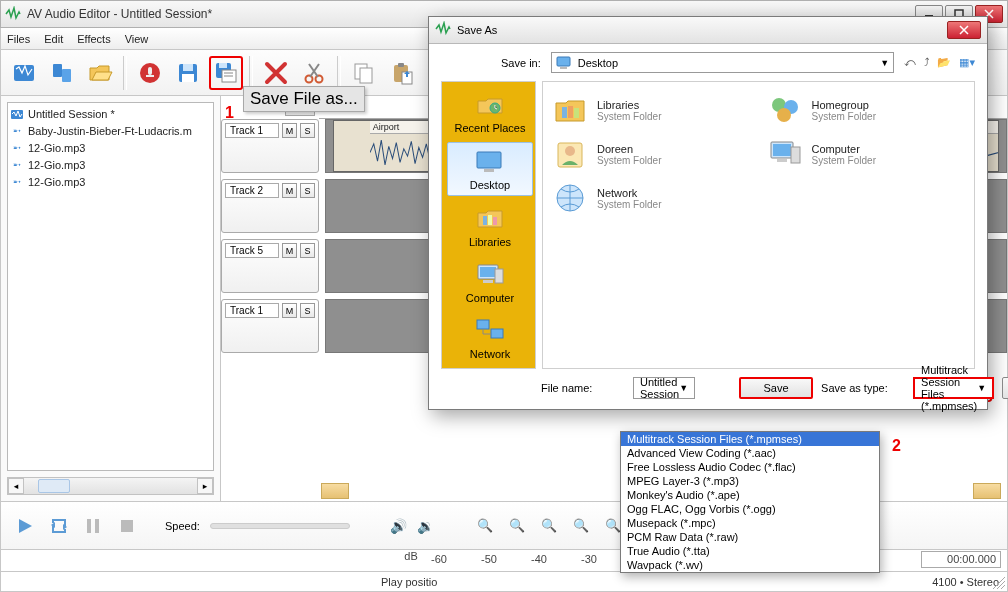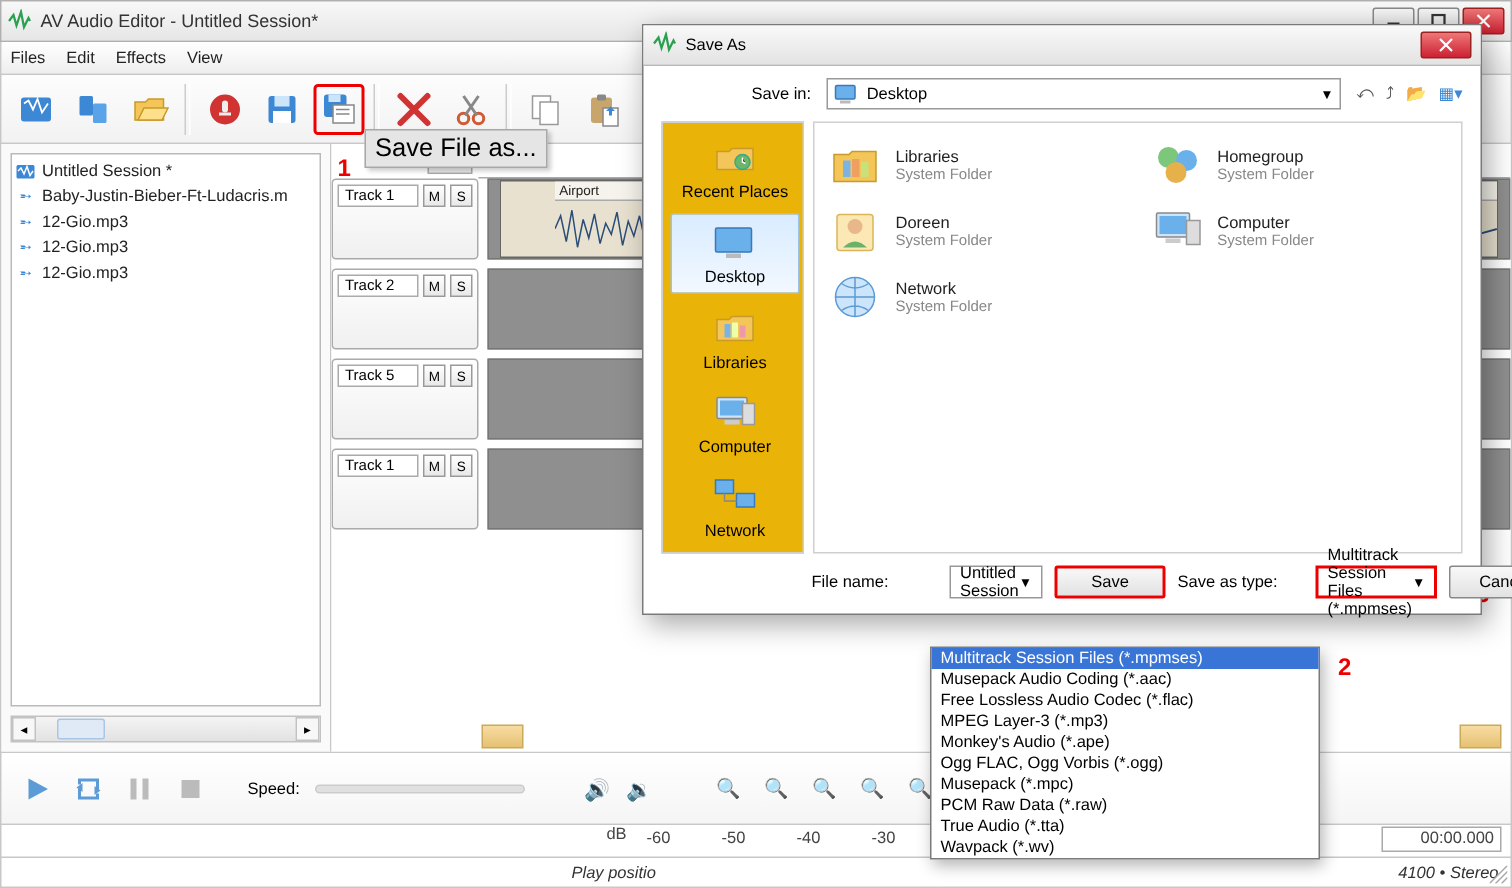--- a/index.html
+++ b/index.html
@@ -63,21 +63,21 @@
   .zoom-btn{ width:22px; height:22px; display:flex; align-items:center;justify-content:center; font-size:13px; color:#d58a1d;}
   .vol-ico{ color:#4aa; font-size:14px;}
 
   
   .bottom-ruler{ height:22px; border:1px solid #c7c7c7; border-top:none; display:flex; position:relative; font-size:9px; color:#444;}
   .bottom-ruler .lab{ width:20px; text-align:center; }
   .bottom-ruler .scale{ flex:1; position:relative;}
   .bottom-ruler .scale span{position:absolute; top:3px;}
   .timecode{ position:absolute; right:6px; top:1px; width:80px; height:17px; background:#fff; border:1px solid #aaa; text-align:right; padding:1px 4px; font-size:11px;}
 
-  .status-bar{ height:20px; border:1px solid #c7c7c7; border-top:none; display:flex; align-items:center; justify-content:flex-end; padding:0 8px; gap:18px; font-size:11px; color:#333; position:relative;font-style:italic;}
+  .status-bar{ height:20px; border:1px solid #c7c7c7; border-top:none; display:flex; align-items:center; justify-content:flex-end; padding:0 8px; gap:18px; font-size:11px; color:#333; position:relative;}
   .status-bar span:first-child{ position:absolute; left:380px;}
   .resize-grip{position:absolute; right:2px; bottom:2px; width:12px; height:12px;}
 
   
   .dlg{ position:absolute; left:428px; top:16px; width:560px; background:#fff; border:1px solid #7a7a7a; box-shadow:4px 6px 18px rgba(0,0,0,.35); z-index:10;}
   .dlg-title{ height:27px; background:linear-gradient(#f9f9f9,#e3e3e3); border-bottom:1px solid #b8b8b8; display:flex; align-items:center; padding:0 6px;}
   .dlg-title .x{ width:34px; height:18px; background:linear-gradient(#e77,#c23); border:1px solid #922; border-radius:2px; color:#fff; display:flex;align-items:center;justify-content:center; margin-left:auto;}
   .dlg-body{ padding:8px 12px 10px 12px; }
   .save-in{ display:flex; align-items:center; gap:10px; margin-bottom:8px; margin-left:60px;}
   .combo{ background:#fff; border:1px solid #999; height:21px; display:flex; align-items:center; padding:0 4px; flex:1; gap:6px;}
@@ -95,21 +95,21 @@
   .fv-txt .t{ font-size:11px; color:#222;}
   .fv-txt .s{ font-size:10px; color:#888;}
 
   .dlg-rows{ margin-top:8px; margin-left:100px; display:flex; flex-direction:row; gap:8px;}
   .dlg-row{ display:flex; align-items:center; gap:8px;}
   .dlg-row label{ width:84px;}
   .dlg-input{ flex:1; height:22px; border:1px solid #999; background:#fff; padding:0 6px; display:flex; align-items:center;}
   .dlg-input.drop{ position:relative;}
   .dlg-input.drop .arrow{ margin-left:auto; font-size:9px;}
   .dlg-btn{ width:74px; height:22px; border:1px solid #888; background:linear-gradient(#f8f8f8,#e2e2e2); border-radius:2px; display:flex;align-items:center;justify-content:center;}
-  .dlg-btn.primary{ border:2px solid #e00;}
+  .dlg-btn.primary{ border:2px solid #e00;margin-left:36px;}
   .red-box{ border:2px solid #e00 !important;}
 
   .dropdown-list{ position:absolute; left:620px; top:431px; width:260px; background:#fff; border:1px solid #7a7a7a; z-index:20; box-shadow:2px 4px 10px rgba(0,0,0,.3);}
   .dropdown-list div{ padding:1px 6px; font-size:11px;}
   .dropdown-list .sel{ background:#3875d7; color:#fff;}
 </style>
 </head>
 <body>
 
 <div class="titlebar">
@@ -558,21 +558,21 @@
       </div>
     </div>
   </div>
 </div>
 
 <div class="red-label" style="left:984px; top:388px;">3</div>
 <div class="red-label" style="left:892px; top:437px;">2</div>
 
 <div class="dropdown-list" id="drop-list">
     <div class="sel">Multitrack Session Files (*.mpmses)</div>
-    <div>Musepack Audio Coding (*.aac)</div>
+    <div>Advanced View Coding (*.aac)</div>
     <div>Free Lossless Audio Codec (*.flac)</div>
     <div>MPEG Layer-3 (*.mp3)</div>
     <div>Monkey's Audio (*.ape)</div>
     <div>Ogg FLAC, Ogg Vorbis (*.ogg)</div>
     <div>Musepack (*.mpc)</div>
     <div>PCM Raw Data (*.raw)</div>
     <div>True Audio (*.tta)</div>
     <div>Wavpack (*.wv)</div>
   </div>
 

